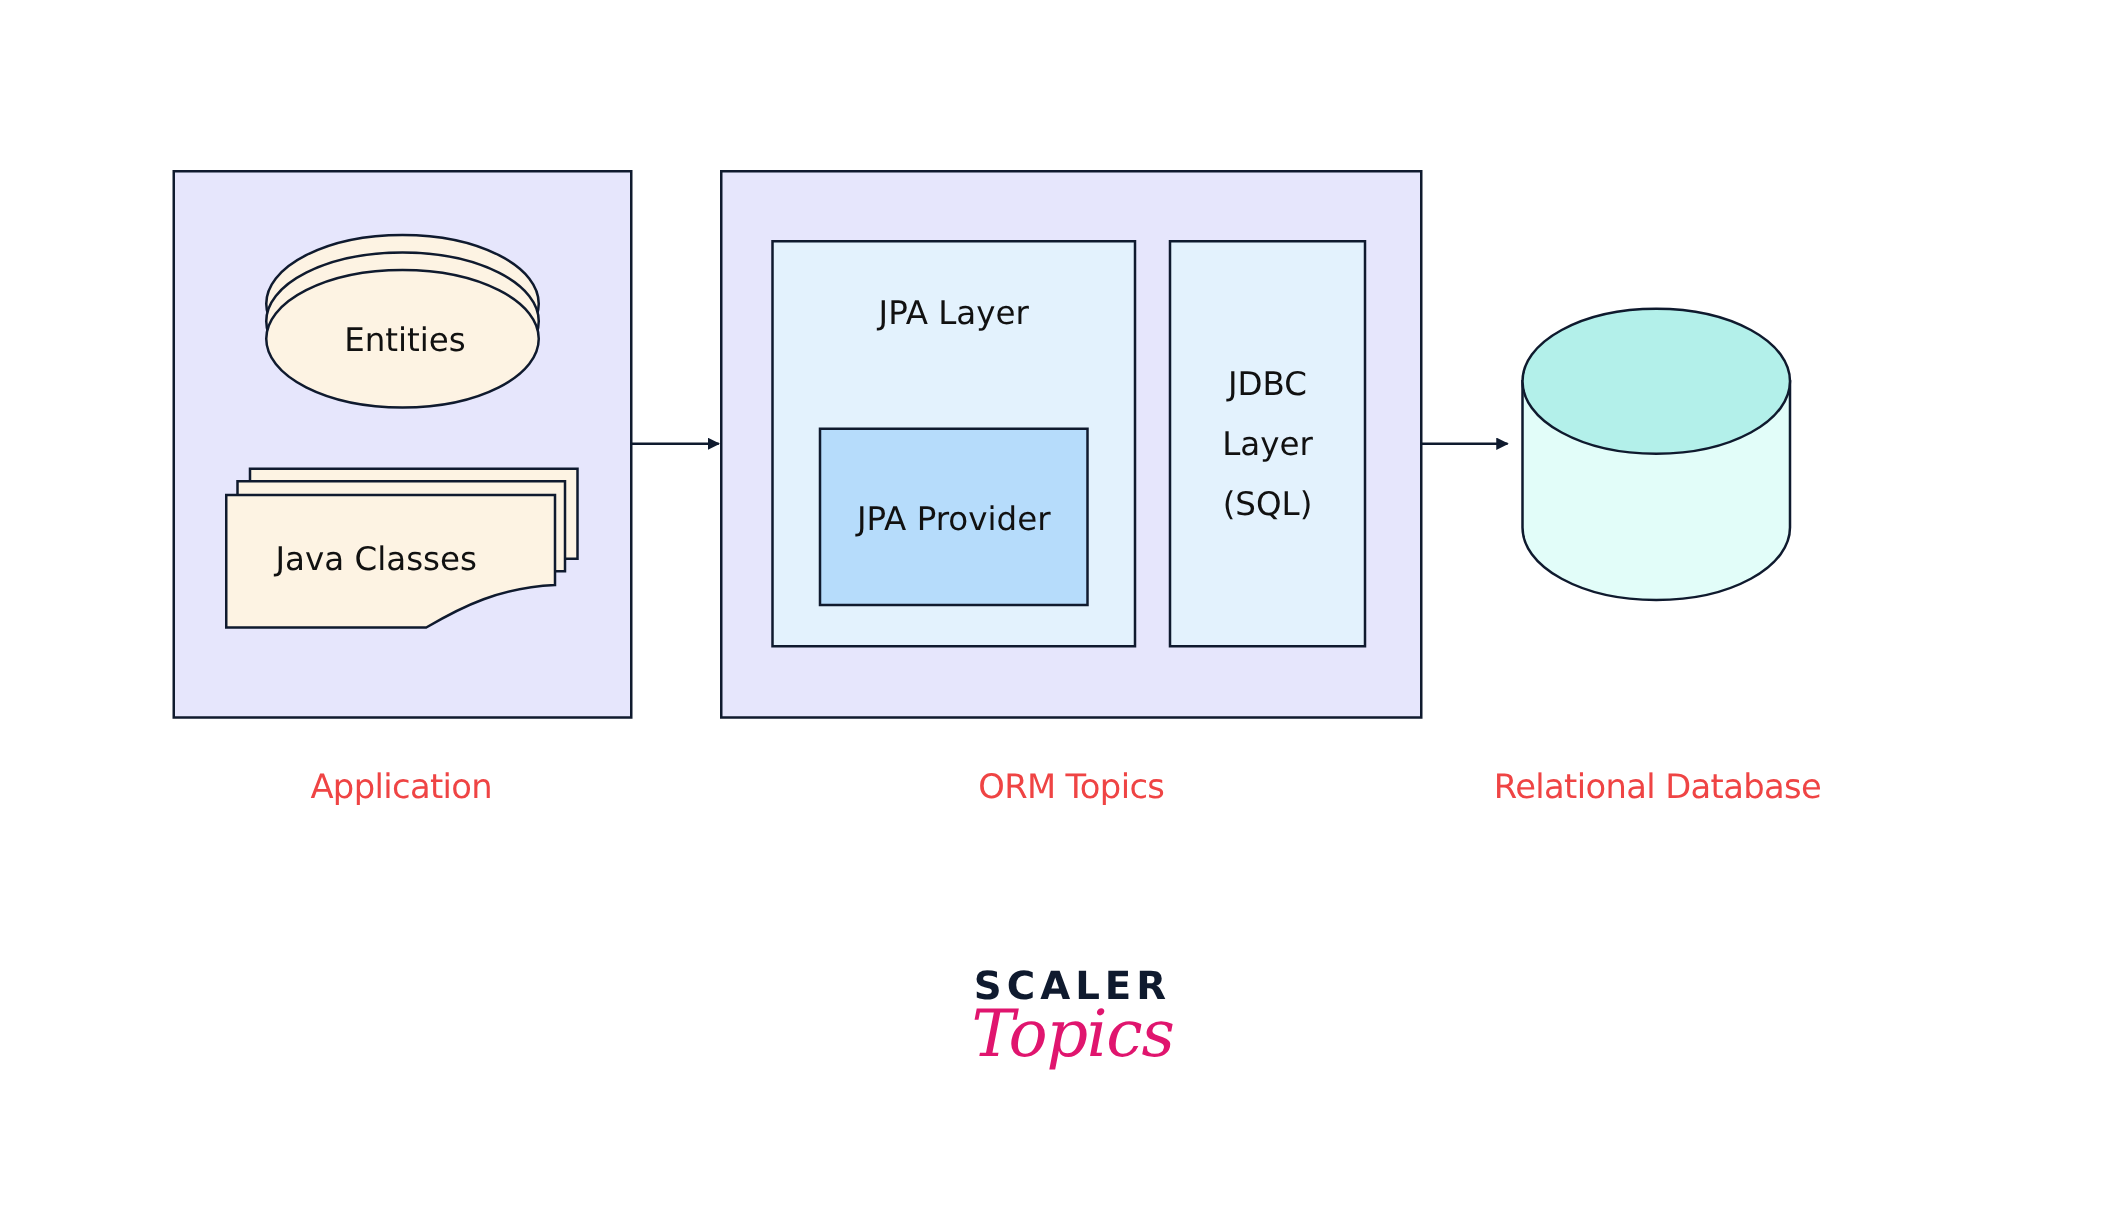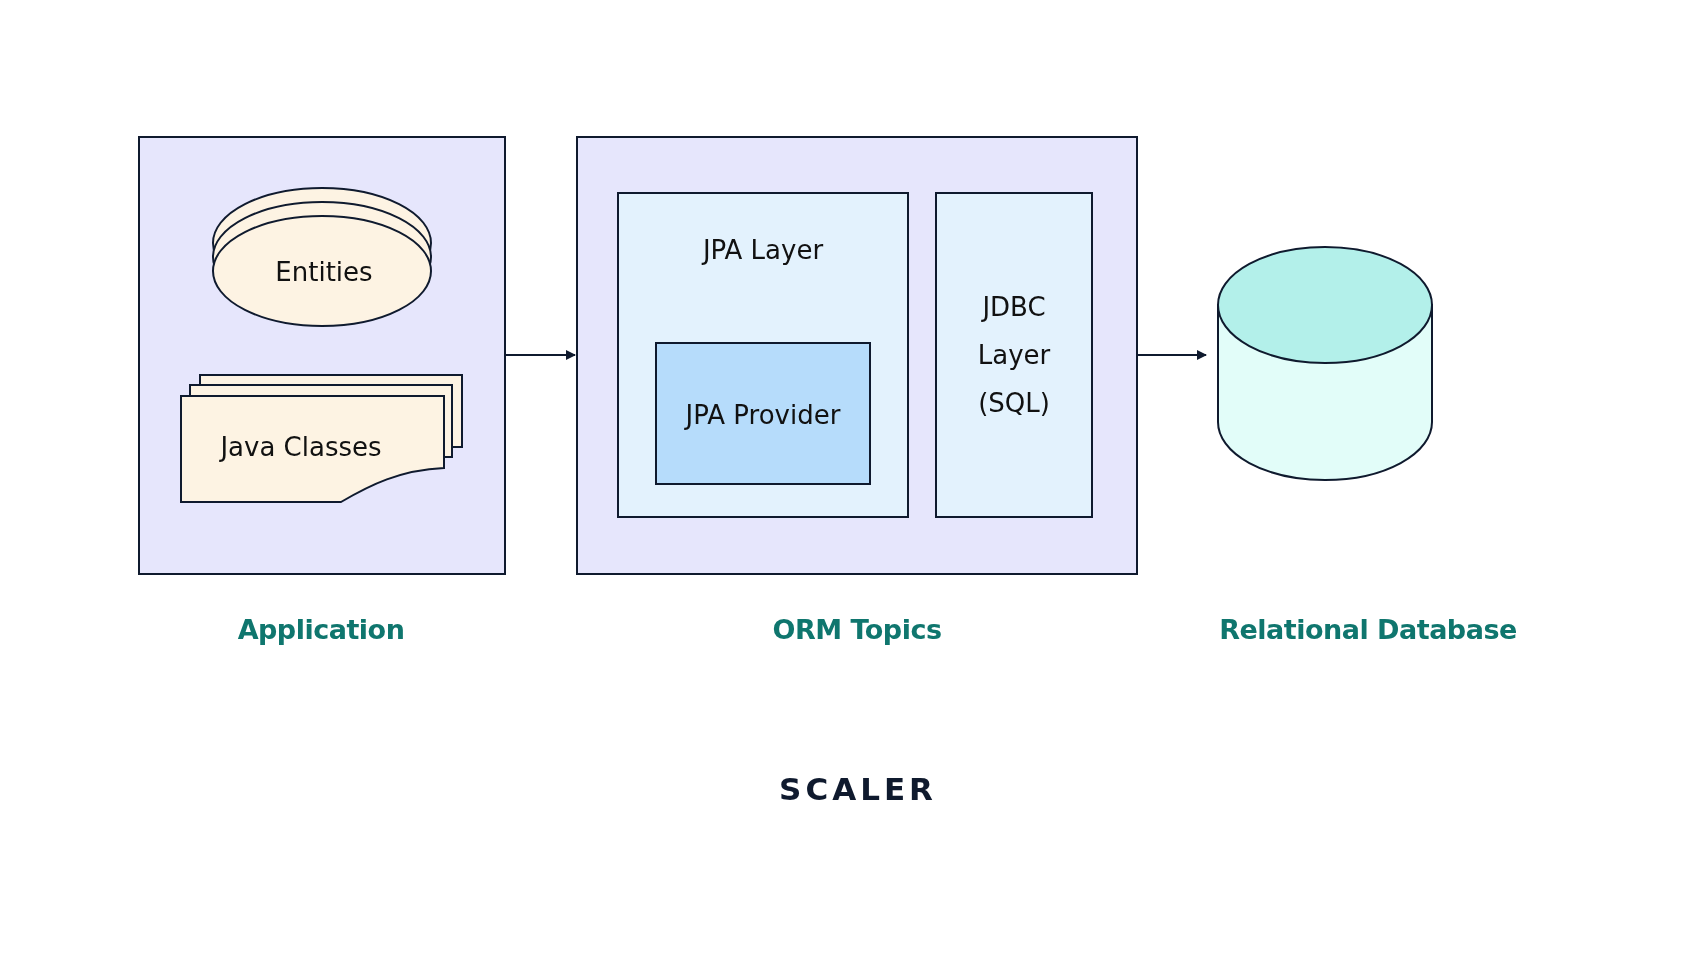--- a/index.html
+++ b/index.html
@@ -1,21 +1,21 @@
 <!DOCTYPE html>
 <html><head>
 <meta charset="utf-8">
 <style>
   html, body { margin: 0; padding: 0; background: #ffffff; }
   body { width: 1700px; height: 976px; position: relative; overflow: hidden;
          font-family: "Liberation Sans", "DejaVu Sans", sans-serif; color: #111; }
   #diagram { position: absolute; left: 0; top: 0; }
   .label { font-family: "DejaVu Sans", "Liberation Sans", sans-serif; }
   .caption { position: absolute; top: 614px; font-family: "DejaVu Sans", sans-serif;
-             font-weight: bold; font-size: 27px; color: #0f766e; text-align: right;
+             font-weight: normal; font-size: 27px; color: #ef4444; text-align: right;
              transform: translateX(-50%); white-space: nowrap; letter-spacing: -0.5px; }
   .logo { position: absolute; left: 858px; top: 752px; transform: translateX(-50%);
           text-align: center; margin-top: 20px; }
   .logo-top { font-family: "DejaVu Sans", sans-serif; font-weight: bold; font-size: 31px;
               letter-spacing: 4px; color: #0f1a2e; line-height: 34px; }
   .logo-bottom { font-family: "DejaVu Serif", serif; font-style: italic; font-size: 52px;
                  color: #e0156e; line-height: 52px; margin-top: -4px; letter-spacing: -1px; }
 </style>
 </head>
 <body>
@@ -65,17 +65,18 @@
   <line x1="1137" y1="355" x2="1206" y2="355" stroke="#0f1a2e" stroke-width="2" marker-end="url(#arrowhead)"></line>
 
   <g>
     <path d="M1218,305 L1218,422 A107,58 0 0 0 1432,422 L1432,305 Z" fill="#e2fdf9" stroke="#0f1a2e" stroke-width="2"></path>
     <ellipse cx="1325" cy="305" rx="107" ry="58" fill="#b3f0ea" stroke="#0f1a2e" stroke-width="2"></ellipse>
   </g>
 </svg>
 
 <div class="caption" style="left:321px;">Application</div>
 <div class="caption" style="left:857px;">ORM Topics</div>
-<div class="caption" style="left:1368px;">Relational Database</div>
+<div class="caption" style="left:1326px;">Relational Database</div>
 
 <div class="logo">
   <div class="logo-top">SCALER</div>
+  <div class="logo-bottom">Topics</div>
 </div>
 
 </body></html>

